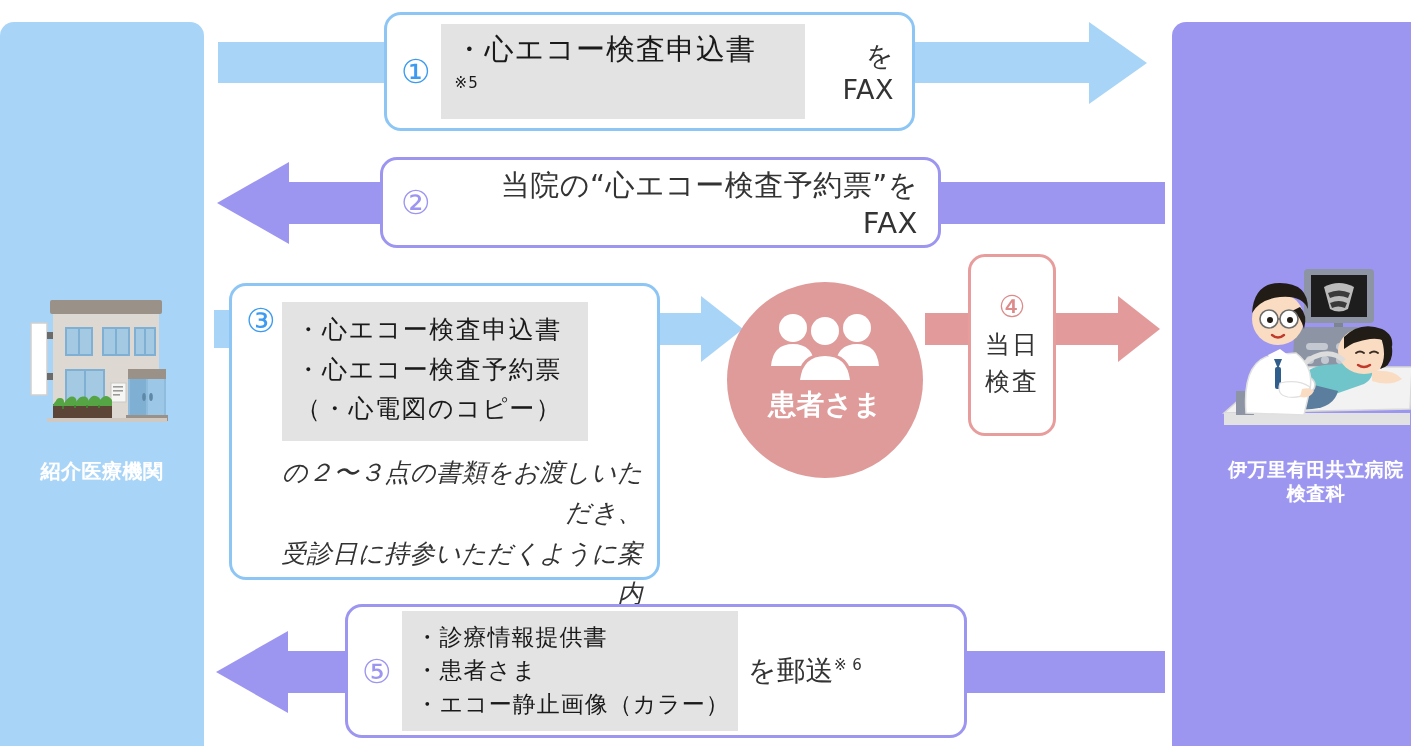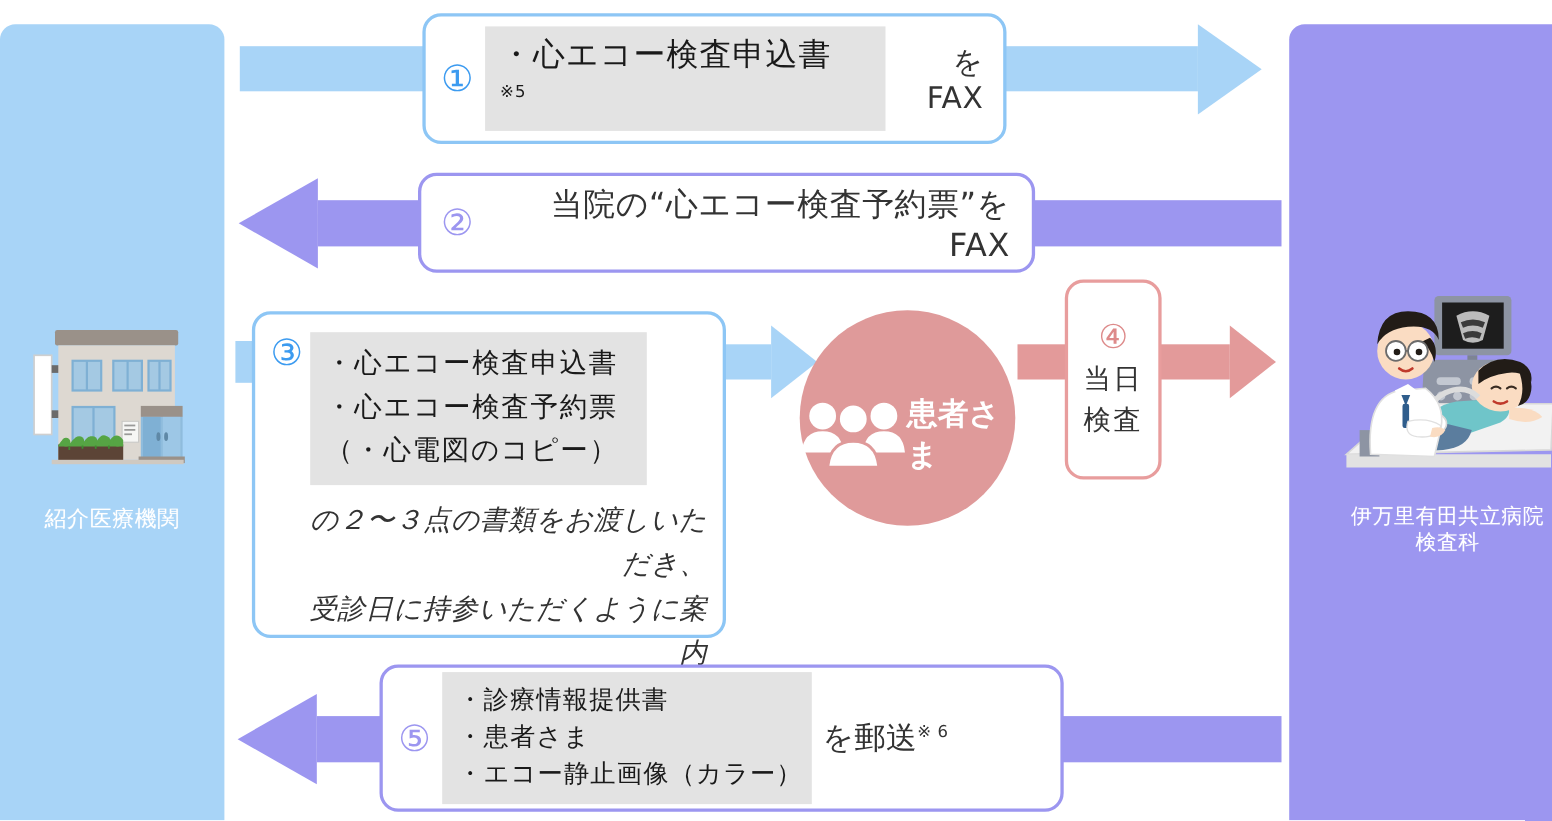--- a/index.html
+++ b/index.html
@@ -35,21 +35,21 @@
     background: #a8d4f7;
   }
   #panel-right {
     left: 1172px;
     width: 288px;
     background: #9c96f0;
   }
   .panel-caption {
     color: #ffffff;
     font-size: 20px;
-    font-weight: 400;
+    font-weight: 700;
     line-height: 1.28;
     text-align: center;
     letter-spacing: 0.5px;
     margin-top: 12px;
     text-shadow: 0 0 1px rgba(255,255,255,.4);
   }
   #panel-right .panel-caption { font-size: 19px; }
 
   
   .illus { position: relative; }
@@ -130,21 +130,21 @@
   #patient-circle {
     position: absolute;
     left: 727px;
     top: 282px;
     width: 196px;
     height: 196px;
     border-radius: 50%;
     background: #df9a9a;
     z-index: 3;
     display: flex;
-    flex-direction: row;
+    flex-direction: column;
     align-items: center;
     justify-content: flex-start;
     padding-top: 26px;
     box-sizing: border-box;
   }
   #patient-label {
     color: #ffffff;
     font-size: 28px;
     font-weight: 700;
     margin-top: 4px;

